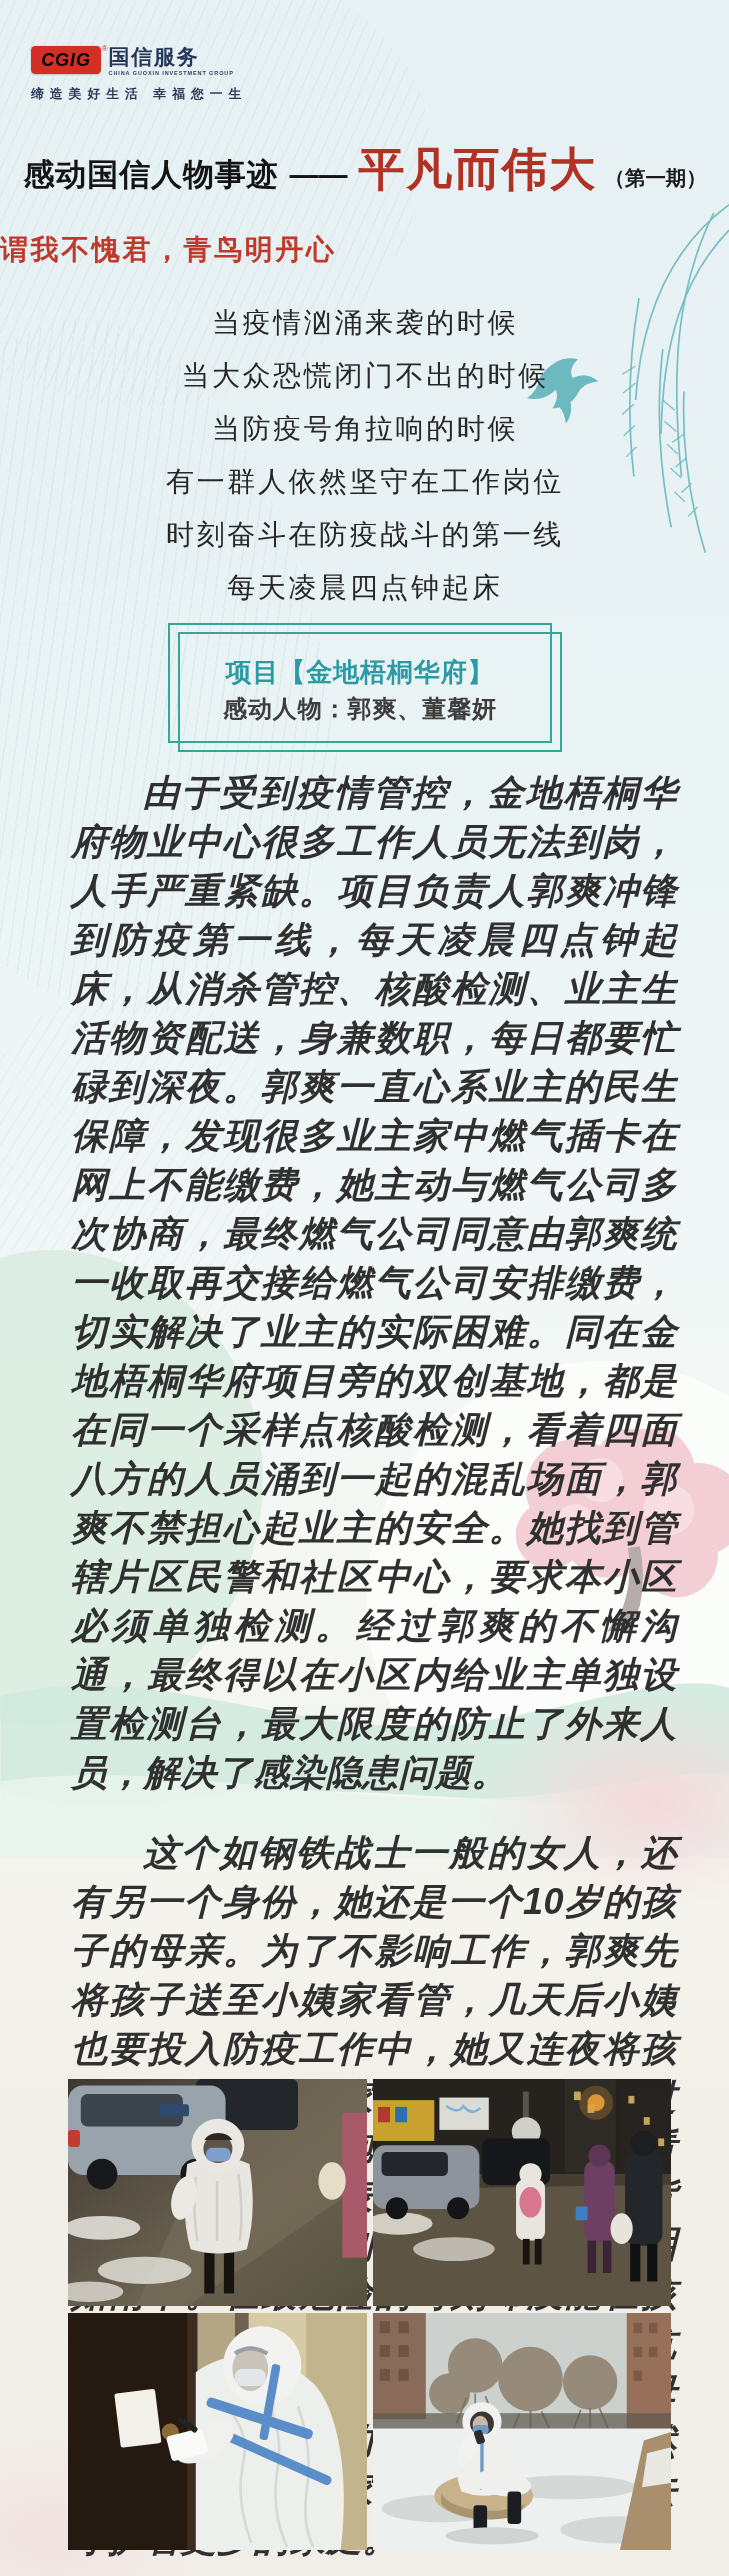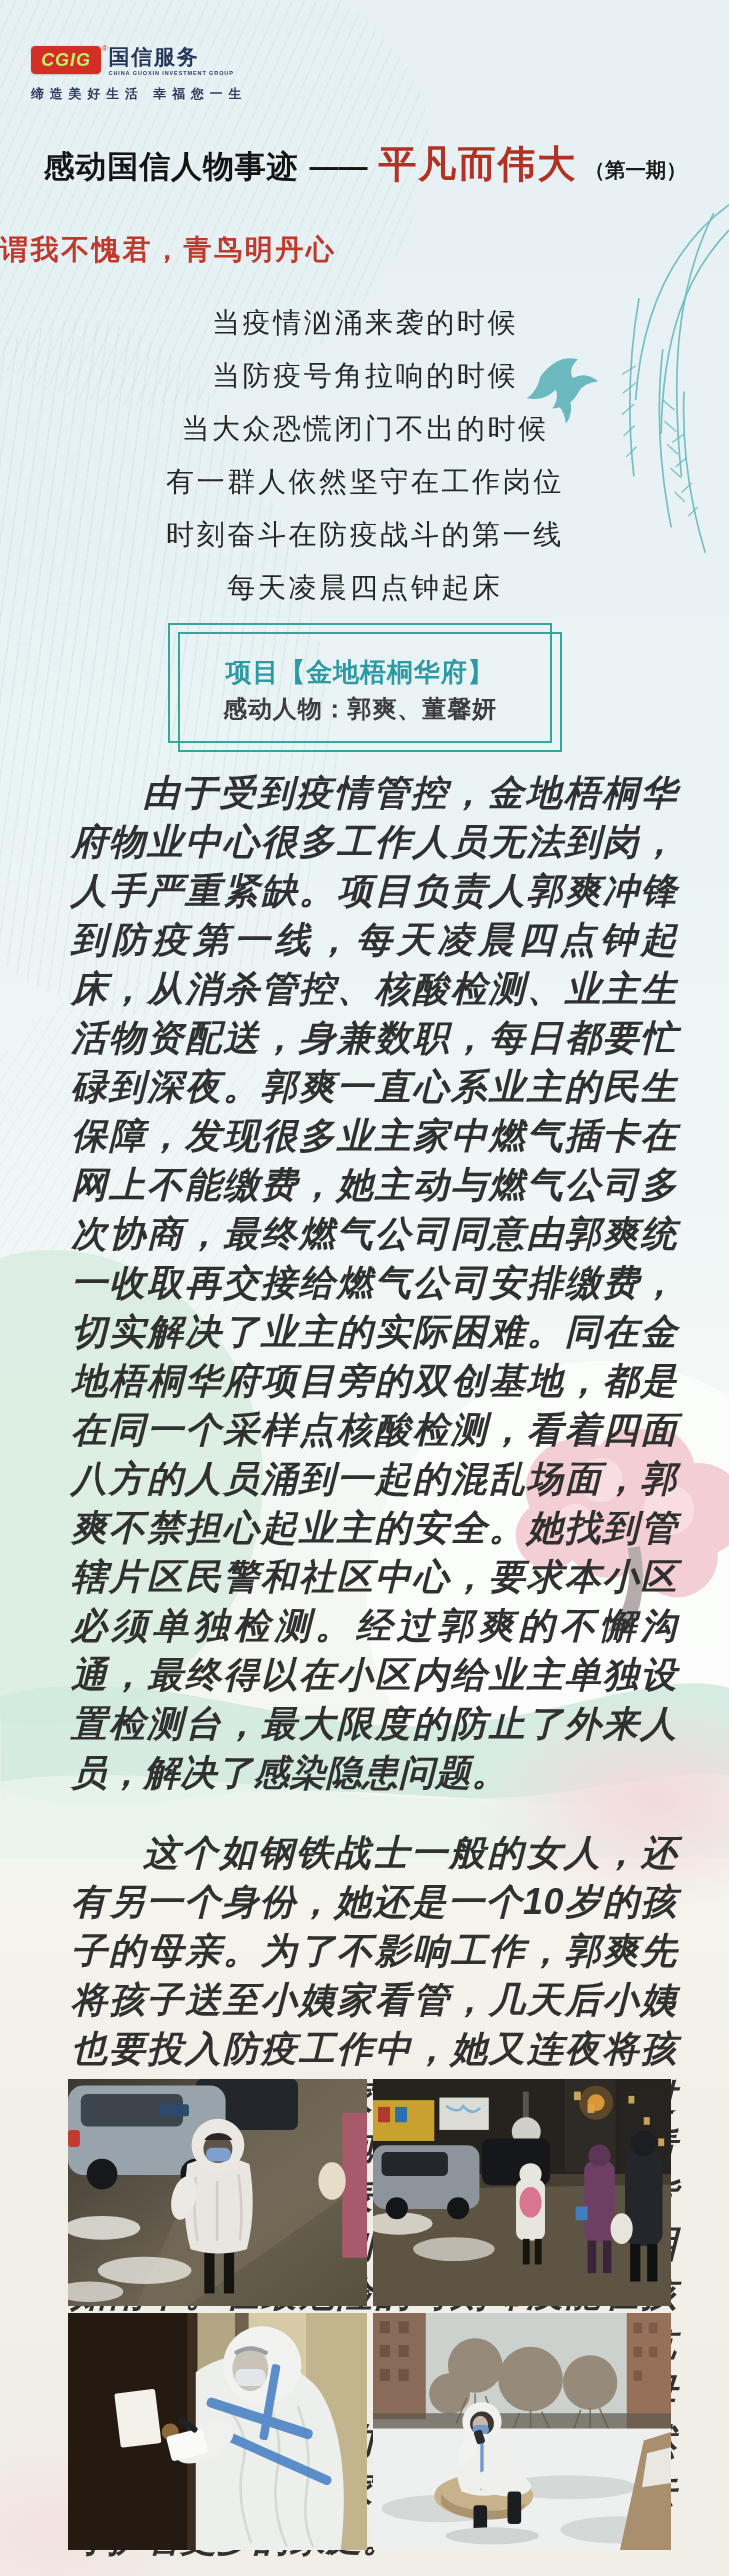--- a/index.html
+++ b/index.html
@@ -16,33 +16,33 @@
   .swirl.s3{left:-51px;top:978px;width:323px;height:442px;border-radius:50%;transform:rotate(14deg);opacity:.4;}
   .blob{position:absolute;pointer-events:none;}
   .blob.mint-left{left:-145px;top:1250px;width:408px;height:476px;background:#d8ecdf;border-radius:48% 52% 55% 45%/50% 48% 52% 50%;opacity:.85;}
   .blob.white-circle{left:366px;top:1361px;width:476px;height:476px;background:#fcfdfc;border-radius:50%;opacity:.9;}
   .blob.pink-soft{left:476px;top:1692px;width:357px;height:221px;background:radial-gradient(closest-side,rgba(246,214,218,.9),rgba(246,214,218,0));}
   .blob.pink-bottom{left:-102px;top:2432px;width:306px;height:204px;background:radial-gradient(closest-side,rgba(243,214,216,.5),rgba(243,214,216,0));}
   .wave{position:absolute;left:0;pointer-events:none;}
   
   .brand{position:absolute;left:31px;top:46px;}
   .logo-row{display:flex;align-items:flex-start;}
-  .logo-box{background:#d42f26;color:#bef264;border-radius:4.3px;width:70px;height:28px;
+  .logo-box{background:#d42f26;color:#000000;border-radius:4.3px;width:70px;height:28px;
     display:flex;align-items:center;justify-content:center;font-weight:bold;font-style:italic;
     font-size:18px;letter-spacing:0.9px;box-shadow:0 0.9px 1.7px rgba(120,40,30,.25);}
   .reg{color:#d42f26;font-size:7.7px;margin:-1.7px 0 0 0.9px;font-style:normal;}
   .names{margin-left:1px;}
   .name-cn{color:#27375a;font-weight:bold;font-size:21px;line-height:21px;letter-spacing:1.7px;font-family:"Liberation Sans",sans-serif;}
   .name-en{color:#31405f;font-size:5.5px;letter-spacing:0.9px;margin-top:2.6px;font-weight:bold;}
   .tagline{color:#2c3c5c;font-size:12.8px;font-weight:bold;letter-spacing:6px;margin-top:10.2px;}
   
   .title{position:absolute;left:0;top:139px;width:730px;text-align:center;white-space:nowrap;}
   .title .t-black{font-size:31px;font-weight:900;color:#141414;letter-spacing:0.9px;}
   .title .t-dash{font-size:29px;font-weight:900;color:#141414;margin:0 3.4px;}
-  .title .t-red{font-size:38px;font-weight:900;color:#b23125;font-family:Liberation Sans, sans-serif;letter-spacing:1.7px;}
+  .title .t-red{font-size:46px;font-weight:900;color:#b23125;font-family:Liberation Sans, sans-serif;letter-spacing:1.7px;}
   .title .t-issue{font-size:20.4px;font-weight:800;color:#1a1a1a;}
   
   .motto{position:absolute;left:0;top:231px;width:730px;text-align:left;
     color:#bf3a2c;font-size:28px;font-weight:600;letter-spacing:2.6px;font-family:"DejaVu Serif",serif;}
   .poem{position:absolute;left:0;top:296px;width:730px;text-align:center;}
   .poem div{height:53px;line-height:53px;font-size:28px;color:#272727;font-weight:500;
     letter-spacing:2.6px;font-family:"DejaVu Serif",serif;}
   
   .card{position:absolute;left:168px;top:623px;width:380px;height:116px;border:2.6px solid #35a79a;}
   .card::after{content:"";position:absolute;left:7.7px;top:6.8px;width:380px;height:116px;border:2.6px solid #35a79a;}
@@ -134,22 +134,22 @@
     <span class="t-black">感动国信人物事迹</span>
     <span class="t-dash">——</span>
     <span class="t-red">平凡而伟大</span>
     <span class="t-issue">（第一期）</span>
   </h1>
 
   <div class="motto">谓我不愧君，青鸟明丹心</div>
 
   <div class="poem">
     <div>当疫情汹涌来袭的时候</div>
+    <div>当大众恐慌闭门不出的时候</div>
     <div>当防疫号角拉响的时候</div>
-    <div>当大众恐慌闭门不出的时候</div>
     <div>有一群人依然坚守在工作岗位</div>
     <div>时刻奋斗在防疫战斗的第一线</div>
     <div>每天凌晨四点钟起床</div>
   </div>
 
   <div class="card">
     <div class="card-inner">
       <div class="card-title">项目【金地梧桐华府】</div>
       <div class="card-people">感动人物：郭爽、董馨妍</div>
     </div>

